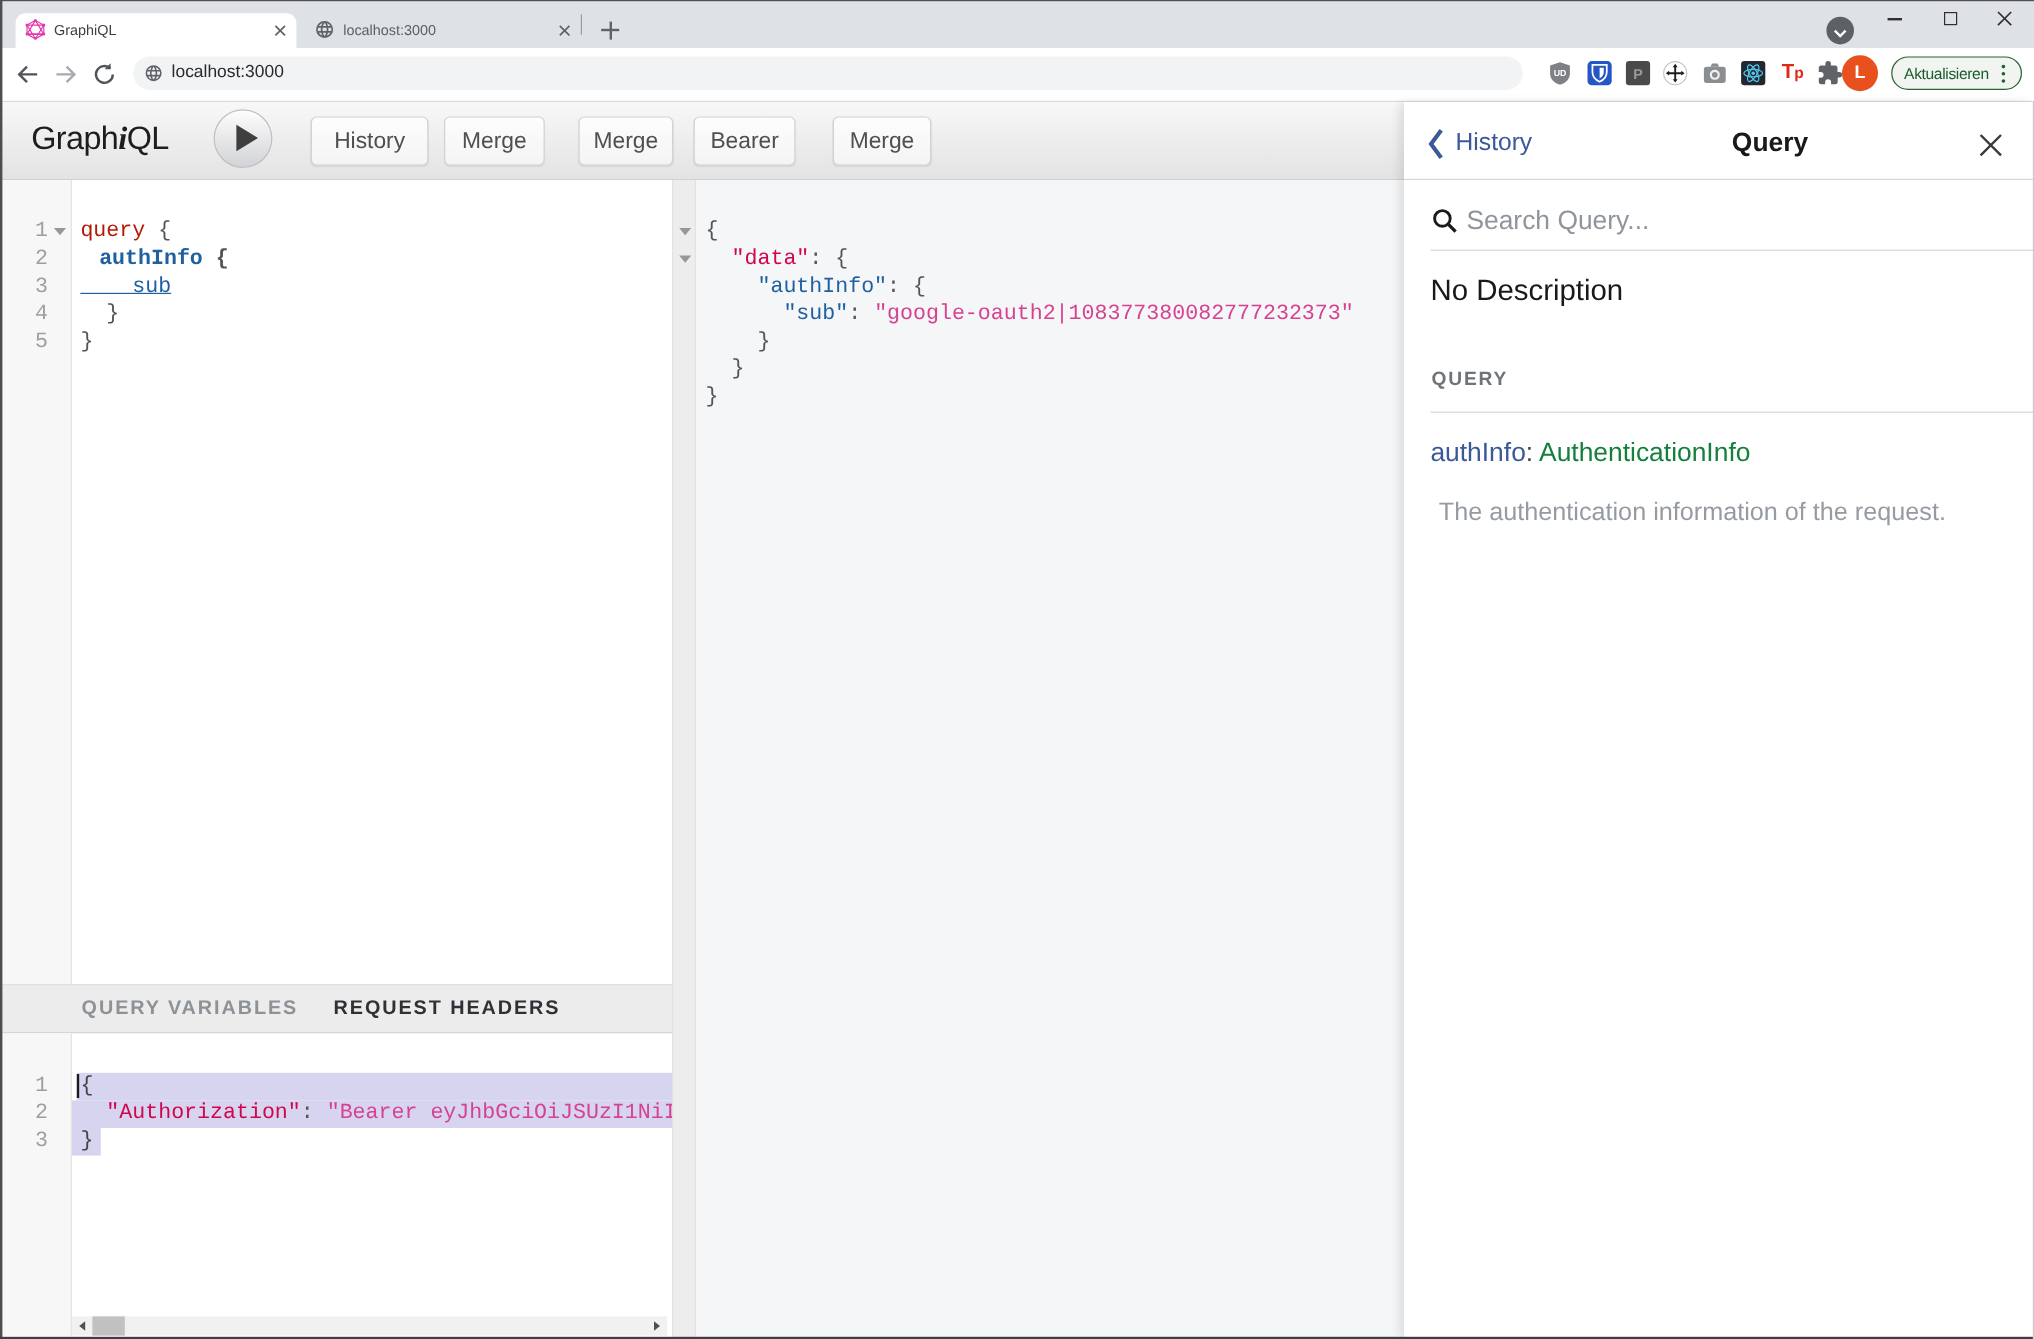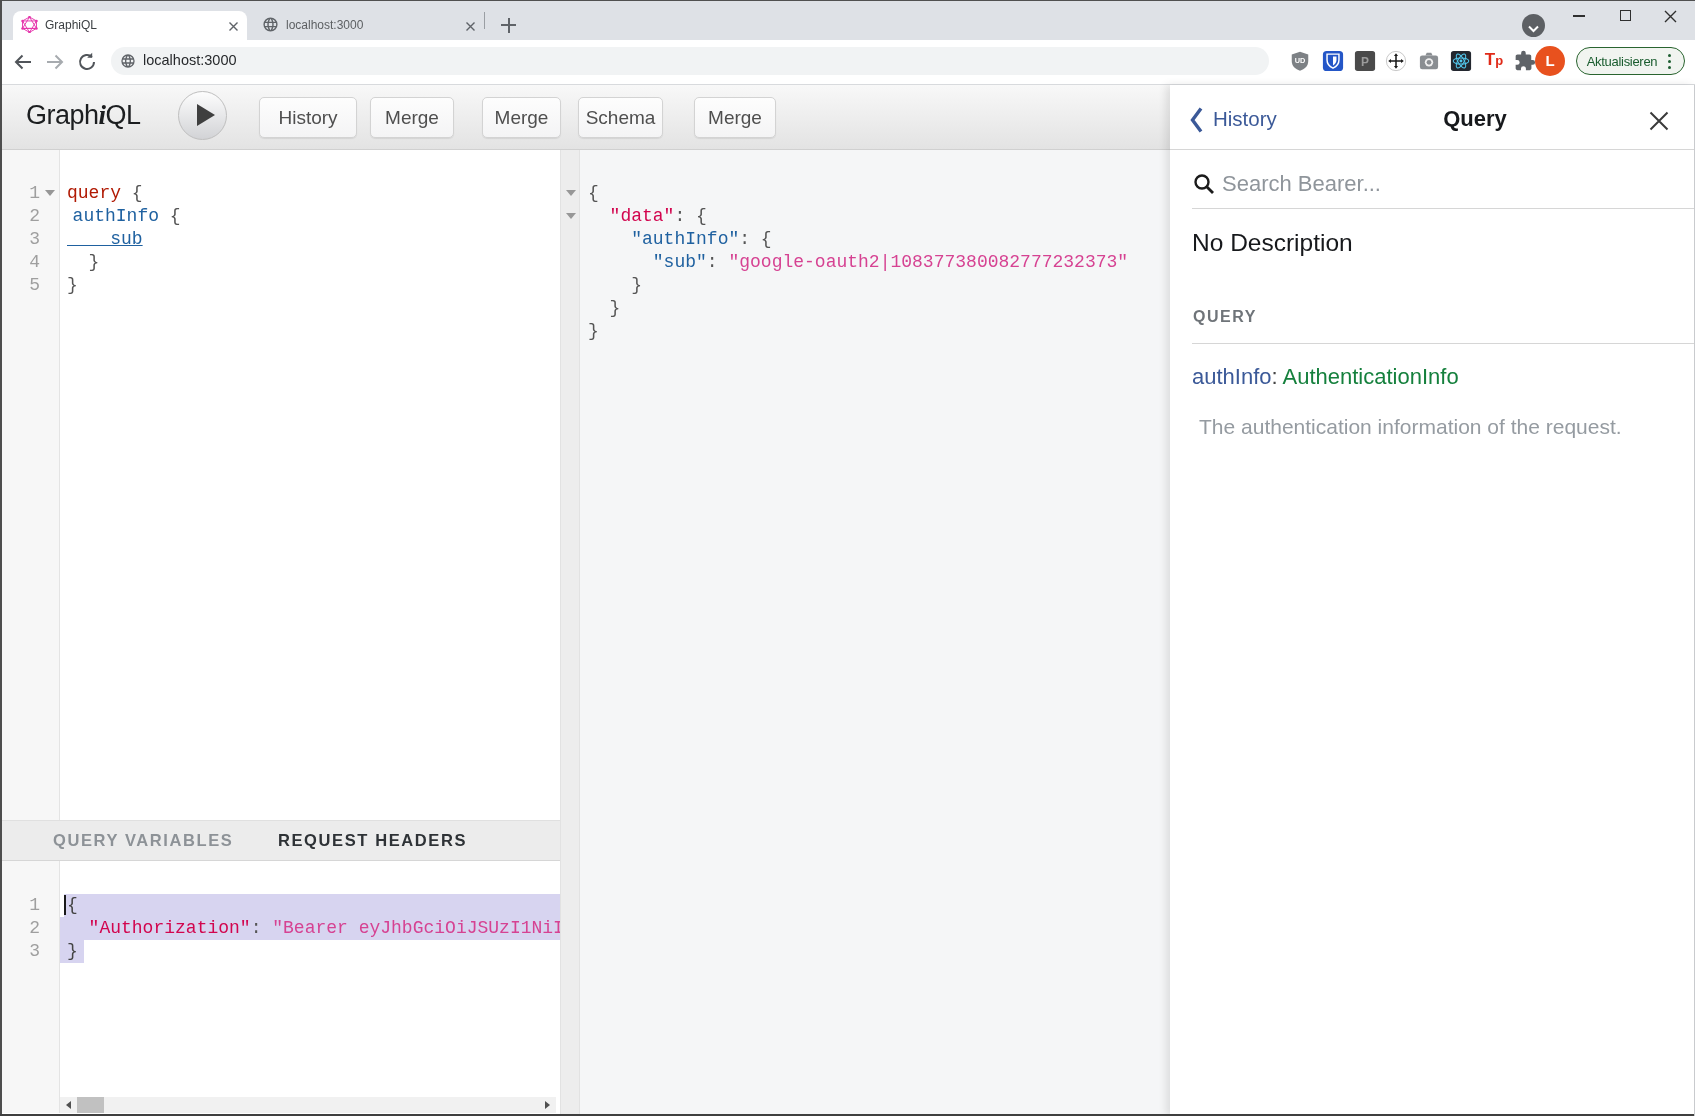--- a/index.html
+++ b/index.html
@@ -130,41 +130,41 @@
 
 <div class="abs" id="topbar" style="left:0;top:85px;width:1170px;height:64px;background:linear-gradient(#f8f8f8,#e3e3e3);border-bottom:1px solid #d0d0d0;"></div>
 <div class="abs" style="left:26px;top:100px;font-size:27px;color:#1c1e20;letter-spacing:-0.5px;">Graph<span style="font-family:'Liberation Serif',serif;font-style:italic;font-weight:bold;font-size:27px;">i</span>QL</div>
 
 <div class="abs" style="left:178px;top:91px;width:49px;height:49px;border-radius:50%;background:linear-gradient(#fdfdfd,#d2d3d6);border:1px solid #bfbfbf;box-sizing:border-box;"></div>
 <div class="abs" style="left:197px;top:104px;width:0;height:0;border-top:11.5px solid transparent;border-bottom:11.5px solid transparent;border-left:18px solid #3f3f3f;"></div>
 
 <div class="abs gbtn" style="left:259px;width:98px;">History</div>
 <div class="abs gbtn" style="left:370px;width:84px;">Merge</div>
 <div class="abs gbtn" style="left:482px;width:79px;">Merge</div>
-<div class="abs gbtn" style="left:578px;width:85px;">Schema</div>
+<div class="abs gbtn" style="left:578px;width:85px;">Bearer</div>
 <div class="abs gbtn" style="left:694px;width:82px;">Merge</div>
 
 <div class="abs" style="left:2px;top:150px;width:558px;height:966px;background:#fff;"></div>
 <div class="abs" style="left:2px;top:150px;width:57px;height:963px;background:#f7f7f7;border-right:1px solid #e4e4e4;"></div>
 
 <div class="abs ln" style="left:2px;top:182px;width:38px;">1</div>
 <div class="abs ln" style="left:2px;top:205px;width:38px;">2</div>
 <div class="abs ln" style="left:2px;top:228px;width:38px;">3</div>
 <div class="abs ln" style="left:2px;top:251px;width:38px;">4</div>
 <div class="abs ln" style="left:2px;top:274px;width:38px;">5</div>
 <div class="abs tri-down" style="left:45px;top:190px;"></div>
 
 <div class="abs mono" style="left:67px;top:182px;color:#555;"><span style="color:#B11A04">query</span> {</div>
-<div class="abs mono" style="left:51px;top:205px;color:#555;">  <span style="color:#1F61A0">authInfo</span> {</div>
+<div class="abs mono" style="left:61px;top:205px;color:#555;font-weight:bold;">  <span style="color:#1F61A0">authInfo</span> {</div>
 <div class="abs mono" style="left:67px;top:228px;color:#1F61A0;text-decoration:underline;">    sub</div>
 <div class="abs mono" style="left:67px;top:251px;color:#555;">  }</div>
 <div class="abs mono" style="left:67px;top:274px;color:#555;">}</div>
 
 <div class="abs" style="left:2px;top:820px;width:558px;height:41px;box-sizing:border-box;background:#ececec;border-top:1px solid #e0e0e0;border-bottom:1px solid #d6d6d6;"></div>
-<div class="abs" style="left:53px;top:820px;height:41px;line-height:41px;font-size:16.5px;font-weight:bold;letter-spacing:1.6px;color:#8d9297;text-align:right;">QUERY VARIABLES</div>
+<div class="abs" style="left:68px;top:820px;height:41px;line-height:41px;font-size:16.5px;font-weight:bold;letter-spacing:1.6px;color:#8d9297;text-align:right;">QUERY VARIABLES</div>
 <div class="abs" style="left:278px;top:820px;height:41px;line-height:41px;font-size:16.5px;font-weight:bold;letter-spacing:1.6px;color:#2e3236;">REQUEST HEADERS</div>
 
 <div class="abs" style="left:2px;top:861px;width:57px;height:252px;background:#f7f7f7;border-right:1px solid #e4e4e4;"></div>
 <div class="abs ln" style="left:2px;top:894px;width:38px;">1</div>
 <div class="abs ln" style="left:2px;top:917px;width:38px;">2</div>
 <div class="abs ln" style="left:2px;top:940px;width:38px;">3</div>
 
 <div class="abs" style="left:64px;top:894px;width:496px;height:23px;background:#d7d4f0;"></div>
 <div class="abs" style="left:60px;top:917px;width:500px;height:23px;background:#d7d4f0;"></div>
 <div class="abs" style="left:60px;top:940px;width:24px;height:23px;background:#d7d4f0;"></div>
@@ -202,21 +202,21 @@
 <div class="abs" style="left:1213px;top:107px;font-size:20.5px;color:#3B5998;">History</div>
 <div class="abs" style="left:1420px;top:106px;width:110px;text-align:center;font-size:22px;font-weight:bold;color:#17191c;">Query</div>
 <div class="abs" id="doc-close" style="left:1649px;top:111px;"><svg width="20" height="20" viewBox="0 0 20 20">
       <path d="M1.5 1.5 L18.5 18.5 M18.5 1.5 L1.5 18.5" stroke="#3a3a3a" stroke-width="2" fill="none"></path>
     </svg></div>
 
 <div class="abs" id="doc-search" style="left:1192px;top:172px;"><svg width="24" height="24" viewBox="0 0 24 24">
       <circle cx="10" cy="10" r="6.5" stroke="#1b1b1b" stroke-width="2.4" fill="none"></circle>
       <path d="M15 15 L21 21" stroke="#1b1b1b" stroke-width="2.8"></path>
     </svg></div>
-<div class="abs" style="left:1222px;top:171px;font-size:22px;color:#8f959b;">Search Bearer...</div>
+<div class="abs" style="left:1222px;top:171px;font-size:22px;color:#8f959b;">Search Query...</div>
 <div class="abs" style="left:1192px;top:208px;width:503px;height:1px;background:#d6d6d6;"></div>
 
 <div class="abs" style="left:1192px;top:229px;font-size:24.5px;color:#17191c;">No Description</div>
 
 <div class="abs" style="left:1193px;top:308px;font-size:16px;font-weight:bold;letter-spacing:1.5px;color:#6f7479;">QUERY</div>
 <div class="abs" style="left:1192px;top:343px;width:503px;height:1px;background:#d6d6d6;"></div>
 
 <div class="abs" style="left:1192px;top:364px;font-size:22px;color:#444;"><span style="color:#3B5998">authInfo</span>: <span style="color:#15803d">AuthenticationInfo</span></div>
 <div class="abs" style="left:1199px;top:415px;font-size:21px;color:#959ba1;">The authentication information of the request.</div>
 

